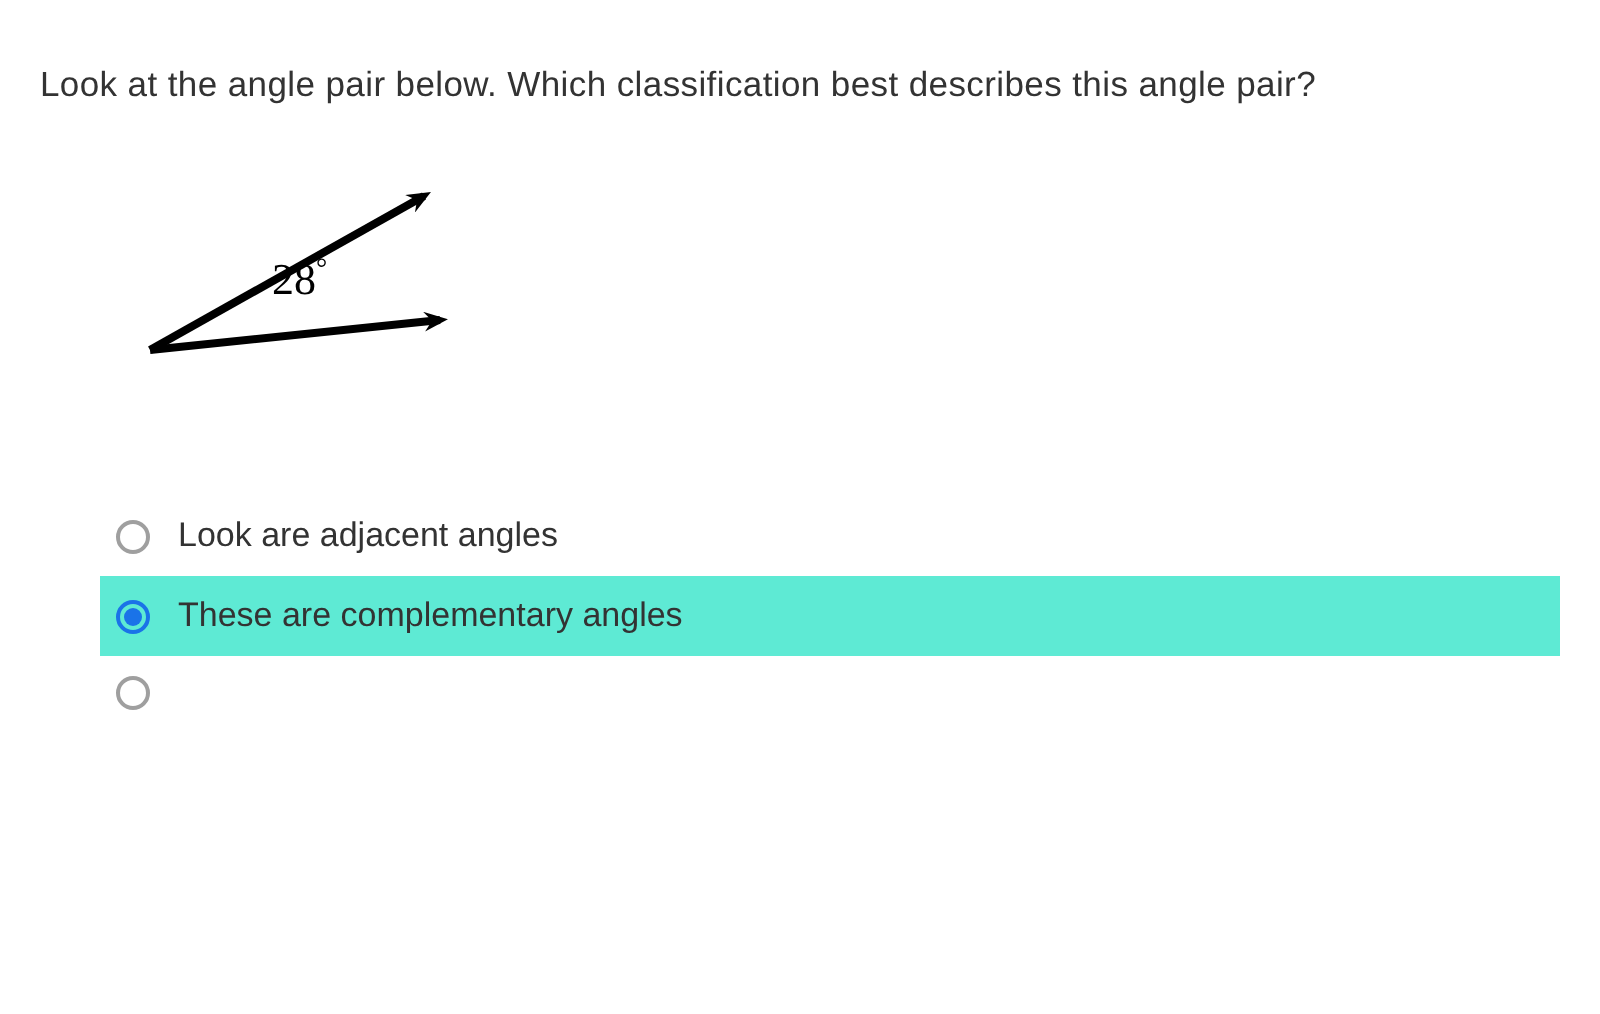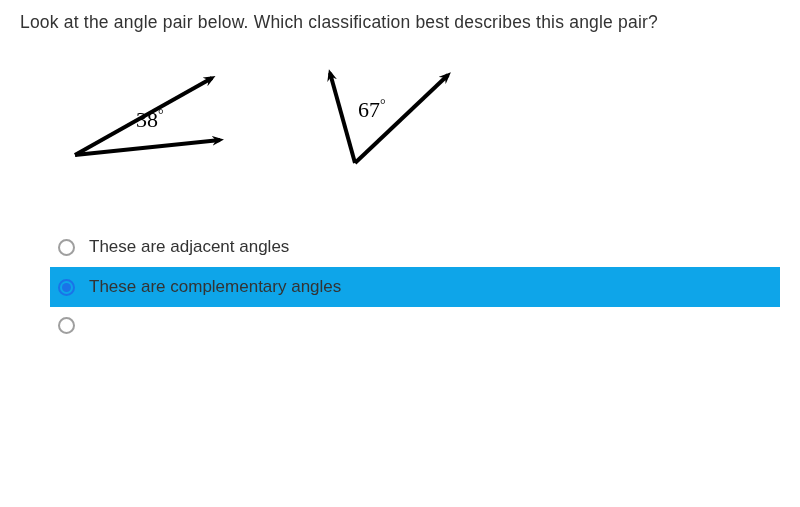--- a/index.html
+++ b/index.html
@@ -6,21 +6,21 @@
   body {
     margin: 0;
     padding: 0;
     font-family: Arial, Helvetica, sans-serif;
     background: #fff;
     width: 800px;
     height: 507px;
     overflow: hidden;
   }
   .container {
-    padding: 12px 20px 20px 20px;
+    padding: 32px 20px 20px 20px;
   }
   .question {
     color: #333;
     font-size: 17.5px;
     margin-bottom: 30px;
     letter-spacing: 0.2px;
   }
   .figure-area {
     display: flex;
     gap: 60px;
@@ -56,21 +56,21 @@
   }
   .option-row {
     display: flex;
     align-items: center;
     padding: 10px 8px 10px 8px;
     font-size: 17px;
     color: #333;
     gap: 14px;
   }
   .option-row.selected {
-    background: #0ea5e9;
+    background: #5eead4;
   }
   .radio {
     width: 17px;
     height: 17px;
     border: 2px solid #9f9f9f;
     border-radius: 50%;
     display: flex;
     align-items: center;
     justify-content: center;
     flex-shrink: 0;
@@ -99,45 +99,30 @@
         <defs>
           <marker id="arr1" markerWidth="12" markerHeight="10" refX="8" refY="5" orient="auto" markerUnits="userSpaceOnUse">
             <path d="M0,0 L12,5 L0,10 L4,5 Z" fill="#000"></path>
           </marker>
         </defs>
 
         <line x1="25" y1="92" x2="170" y2="77" stroke="#000" stroke-width="4" marker-end="url(#arr1)"></line>
         <line x1="25" y1="92" x2="162" y2="15" stroke="#000" stroke-width="4" marker-end="url(#arr1)"></line>
       </svg>
       <div class="angle-label-1">
-        <span>38</span><span class="deg">°</span>
+        <span>28</span><span class="deg">°</span>
       </div>
     </div>
 
-    <div class="angle-box">
-      <svg width="170" height="110" viewBox="0 0 170 110">
-        <defs>
-          <marker id="arr2" markerWidth="12" markerHeight="10" refX="8" refY="5" orient="auto" markerUnits="userSpaceOnUse">
-            <path d="M0,0 L12,5 L0,10 L4,5 Z" fill="#000"></path>
-          </marker>
-        </defs>
-
-        <line x1="55" y1="100" x2="30" y2="10" stroke="#000" stroke-width="4" marker-end="url(#arr2)"></line>
-        <line x1="55" y1="100" x2="148" y2="12" stroke="#000" stroke-width="4" marker-end="url(#arr2)"></line>
-      </svg>
-      <div class="angle-label-2">
-        <span>67</span><span class="deg">°</span>
-      </div>
-    </div>
   </div>
 
   <div class="options">
     <div class="option-row">
       <span class="radio"></span>
-      <span>These are adjacent angles</span>
+      <span>Look are adjacent angles</span>
     </div>
     <div class="option-row selected">
       <span class="radio">
           <span class="radio-dot"></span>
         </span>
       <span>These are complementary angles</span>
     </div>
     <div class="option-row">
       <span class="radio"></span>
     </div>

